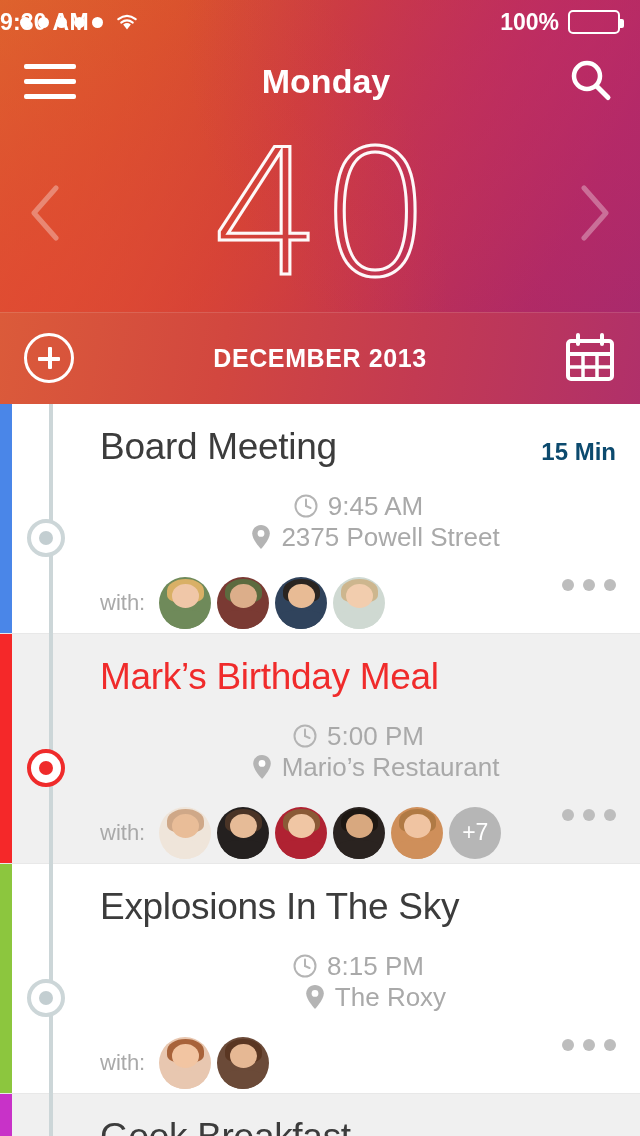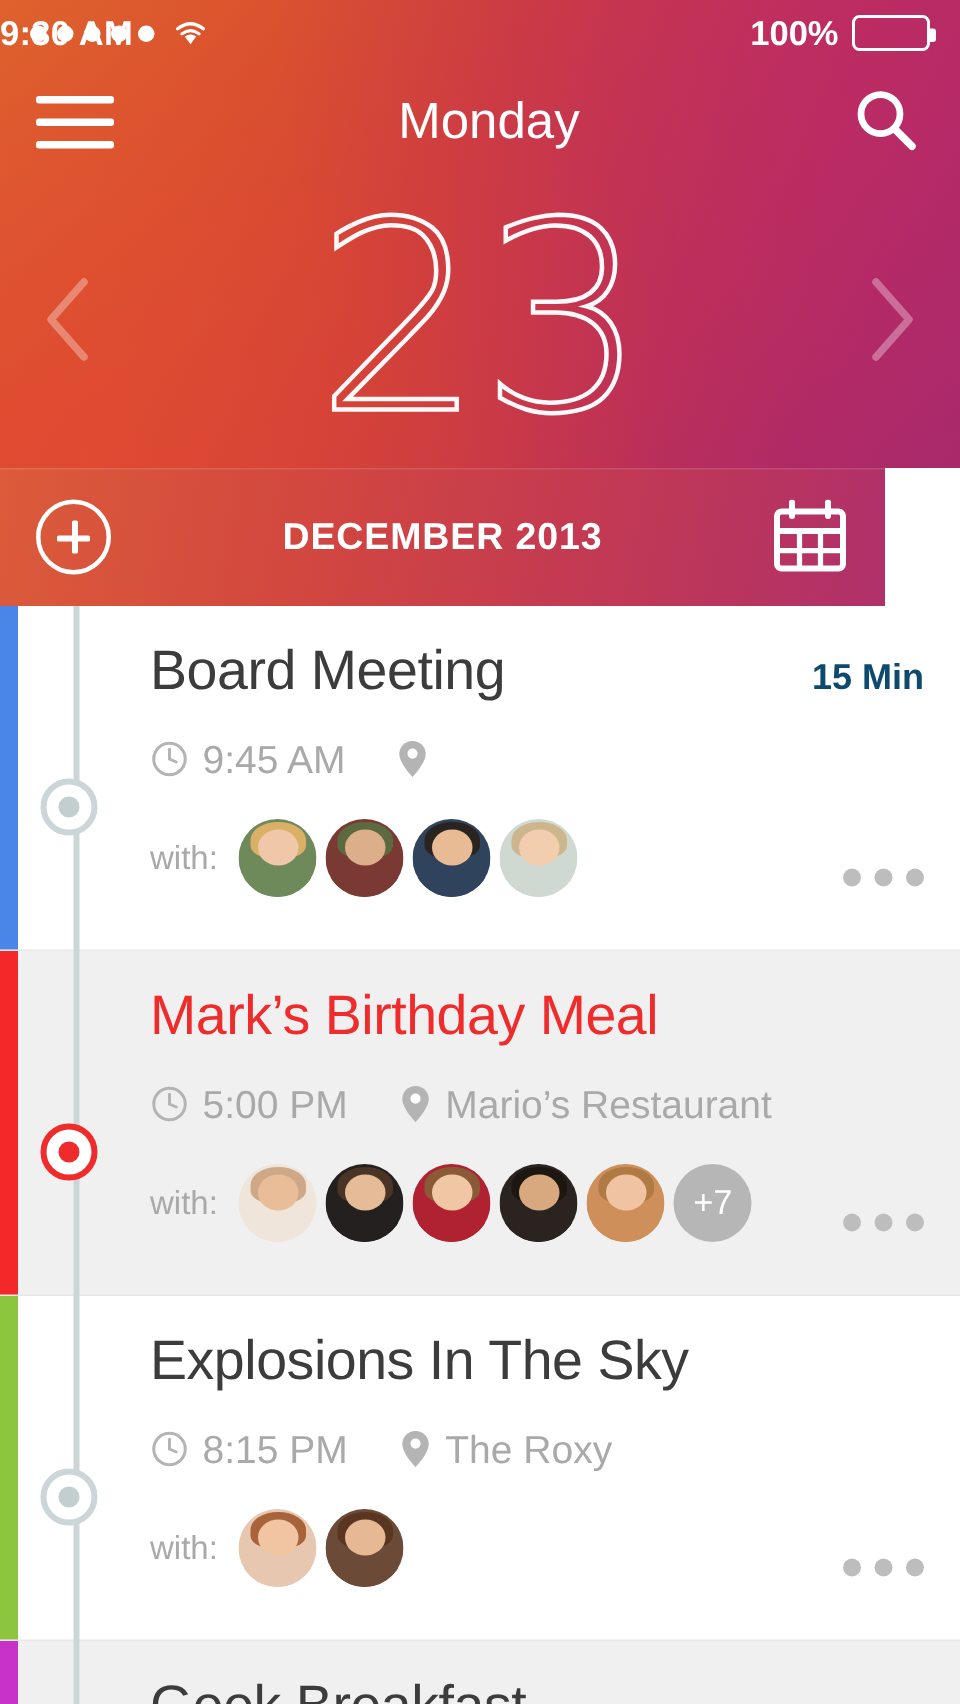--- a/index.html
+++ b/index.html
@@ -48,21 +48,21 @@
 
   .navbar {
     height:74px; display:flex; align-items:center; padding:0 24px;
     position:relative; color:#fff;
   }
   .hamburger { width:54px; height:40px; display:flex; flex-direction:column;
     justify-content:center; gap:10px; cursor:pointer; }
   .hamburger span { display:block; height:5px; background:#fff; border-radius:2px; width:52px; }
   .nav-title {
     position:absolute; left:12px; right:0; text-align:center;
-    font-size:34px; font-weight:normal; pointer-events:none;
+    font-size:34px; font-weight:bold; pointer-events:none;
   }
   .search-btn { margin-left:auto; width:50px; height:50px; position:relative; cursor:pointer; z-index:2; }
 
   .daywrap {
     position:relative; height:190px; display:flex;
     align-items:center; justify-content:center;
   }
   .daynum {
     font-size:175px; line-height:.92; color:transparent;
     -webkit-text-stroke:3px rgba(255,255,255,0.97);
@@ -72,21 +72,21 @@
   .arrow {
     position:absolute; top:50%; transform:translateY(-50%);
     width:42px; height:62px; opacity:.32; cursor:pointer;
   }
   .arrow.left { left:26px; }
   .arrow.right { right:26px; }
   .arrow svg { display:block; }
 
   
   .monthbar {
-    height:92px; width:590px; display:flex; align-items:center;
+    height:92px; width:640px; display:flex; align-items:center;
     padding:0 24px; color:#fff; position:relative;
     background:linear-gradient(100deg,#db5b3a 0%, #d2473f 35%, #c33a52 65%, #b0306a 100%);
     box-shadow:inset 0 1px 0 rgba(255,255,255,.12);
   }
   .plus-btn { width:50px; height:50px; border:3px solid #fff; border-radius:50%;
     position:relative; cursor:pointer; }
   .plus-btn::before, .plus-btn::after {
     content:""; position:absolute; background:#fff; border-radius:1px;
   }
   .plus-btn::before { left:11px; right:11px; top:21px; height:4px; }
@@ -123,21 +123,21 @@
   .ev-titlerow { display:flex; align-items:center; }
   .ev-title {
     font-size:37px; color:#3c3c3c; font-weight:400;
     line-height:1.15; letter-spacing:-.3px;
   }
   .ev-title.red { color:#f02b2b; }
   .ev-badge {
     margin-left:auto; font-size:24px; font-weight:bold; color:#0c4a6e;
     padding-top:10px; white-space:nowrap;
   }
-  .ev-meta { display:flex; align-items:center; margin-top:22px; color:#a9a9a9; font-size:26px; }
+  .ev-meta { display:flex; align-items:center; margin-top:22px; color:#a9a9a9; font-size:26px;flex-direction:column; }
   .meta-item { display:flex; align-items:center; }
   .meta-item + .meta-item { margin-left:34px; }
   .meta-item .glyph { margin-right:9px; display:flex; align-items:center; }
   .ev-with { display:flex; align-items:center; margin-top:24px; }
   .with-label { font-size:22px; color:#a9a9a9; margin-right:14px; }
   .avatars { display:flex; gap:6px; }
   .avatar {
     width:52px; height:52px; border-radius:50%; overflow:hidden;
     position:relative; flex:0 0 52px;
   }
@@ -206,21 +206,21 @@
         </svg>
       </div>
     </div>
 
     <div class="daywrap">
       <div class="arrow left">
         <svg width="42" height="62" viewBox="0 0 42 62">
           <polyline points="30,6 8,31 30,56" stroke="#fff" stroke-width="5" fill="none" stroke-linecap="round" stroke-linejoin="round"></polyline>
         </svg>
       </div>
-      <div class="daynum">23</div>
+      <div class="daynum">40</div>
       <div class="arrow right">
         <svg width="42" height="62" viewBox="0 0 42 62">
           <polyline points="12,6 34,31 12,56" stroke="#fff" stroke-width="5" fill="none" stroke-linecap="round" stroke-linejoin="round"></polyline>
         </svg>
       </div>
     </div>
   </div>
 
   <div class="monthbar">
     <div class="plus-btn"></div>
@@ -264,20 +264,21 @@
                 </span>
                 <span>9:45 AM</span>
               </div>
               <div class="meta-item">
                 <span class="glyph">
                   <svg width="22" height="28" viewBox="0 0 22 28">
                     <path d="M11 2 C6 2 2.2 5.8 2.2 10.6 C2.2 17 11 26 11 26 C11 26 19.8 17 19.8 10.6 C19.8 5.8 16 2 11 2 Z" fill="#b4b4b4"></path>
                     <circle cx="11" cy="10.4" r="3.4" fill="#ffffff"></circle>
                   </svg>
                 </span>
+                <span>2375 Powell Street</span>
               </div>
             </div>
             <div class="ev-with">
               <span class="with-label">with:</span>
               <div class="avatars">
                 <div class="avatar">
                   <span class="face" style="background:#6f8a5a"></span>
                   <span class="hair" style="background:#d9b066"></span>
                   <span class="head" style="background:#f0c7a8"></span>
                   <span class="body" style="background:#6f8a5a"></span>

